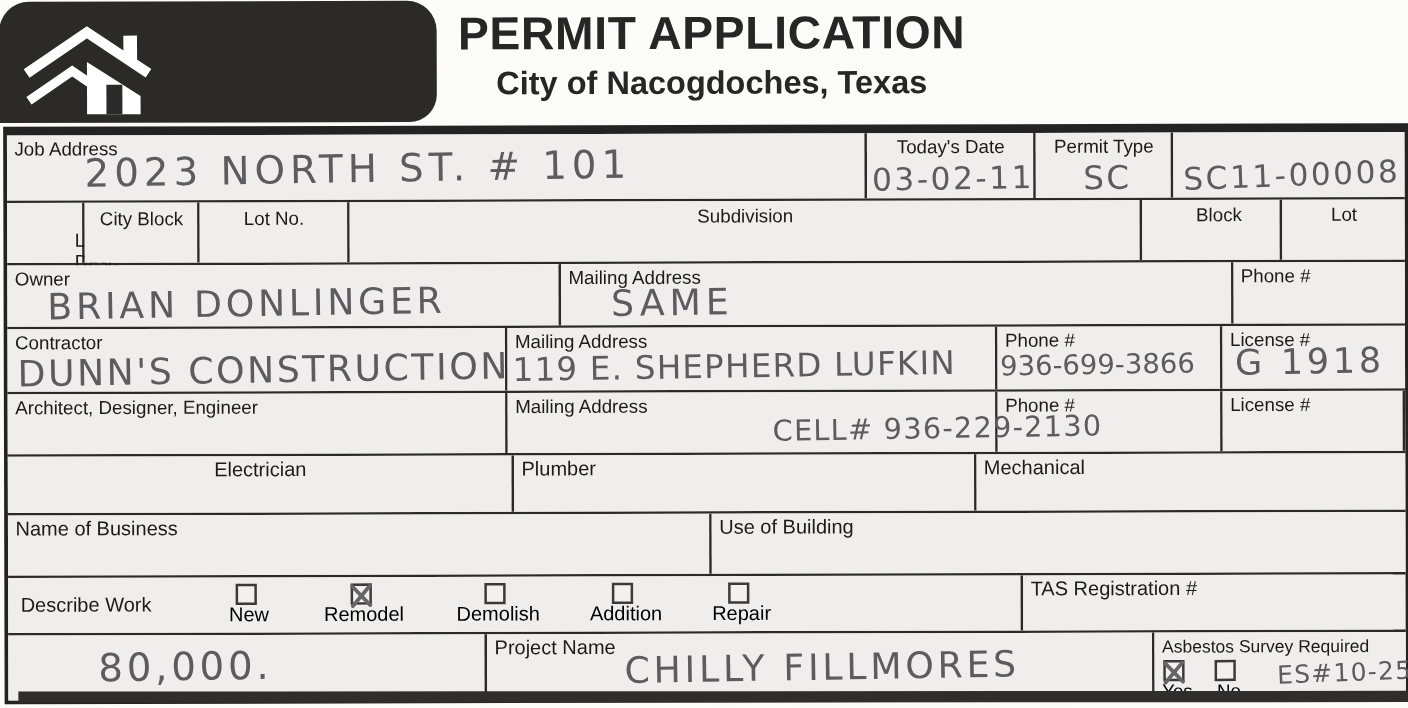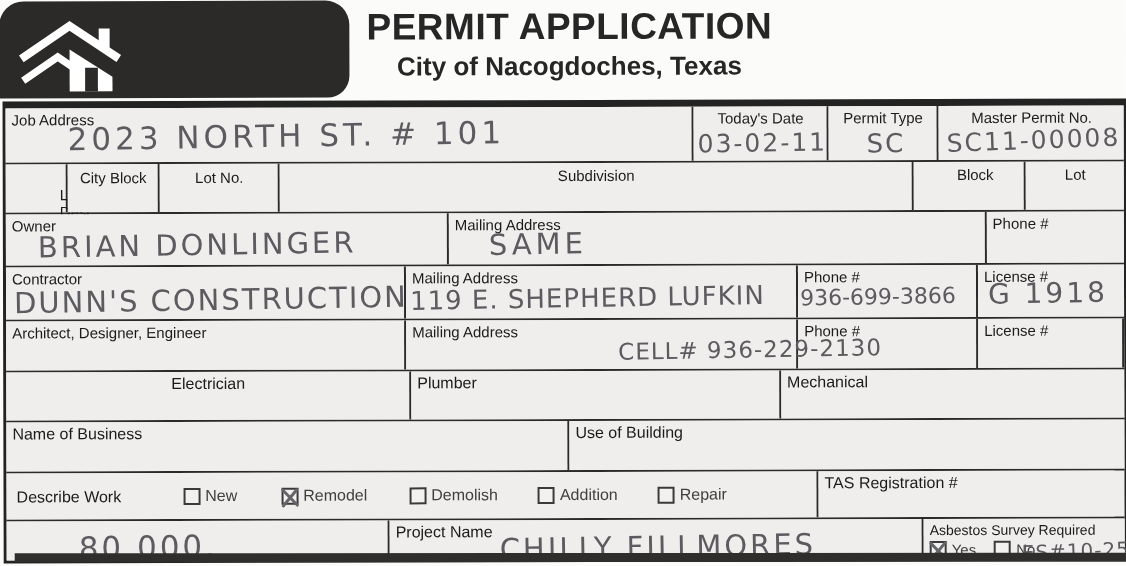--- a/index.html
+++ b/index.html
@@ -24,21 +24,21 @@
   .cell:last-child{border-right:none;}
   .lbl{font-size:15px;color:#1b1b1b;padding:3px 5px 0 6px;line-height:17px;}
   .ctr{text-align:center;}
   .lbl.big{font-size:16px;}
 
   
   .hw{position:absolute;font-family:"DejaVu Sans", cursive, sans-serif;color:#5b5b60;
     white-space:nowrap;letter-spacing:2px;transform:rotate(-0.8deg);}
 
   
-  .opt{display:inline-flex;align-items:center;font-size:16px;color:#404040;}
+  .opt{display:inline-flex;align-items:center;font-size:16px;color:#000000;flex-direction:column;}
   .cb{width:13px;height:13px;border:2px solid #3a3a3a;display:inline-block;margin-right:5px;
     position:relative;background:#f2f1ef;flex:0 0 auto;}
   .cb.checked::before,.cb.checked::after{content:"";position:absolute;width:2.5px;height:24px;
     background:#65656a;left:5px;top:-4px;border-radius:2px;}
   .cb.checked::before{transform:rotate(40deg);}
   .cb.checked::after{transform:rotate(-44deg);}
 
   .bottom-bar{position:absolute;left:14px;right:0;top:553px;height:9px;background:#2f2e2c;
     transform:rotate(0.12deg);}
 </style>
@@ -70,21 +70,20 @@
       </div>
       <div class="cell" style="width:135px;">
         <div class="lbl ctr">Today's Date</div>
         <div class="hw" style="left:4px;top:22px;font-size:25px;">03-02-11</div>
       </div>
       <div class="cell" style="width:110px;">
         <div class="lbl ctr">Permit Type</div>
         <div class="hw" style="left:38px;top:22px;font-size:26px;">SC</div>
       </div>
       <div class="cell" style="width:185px;">
-        <div class="lbl ctr">Master Permit No.</div>
         <div class="hw" style="left:8px;top:20px;font-size:25px;transform:rotate(-2deg);">SC11-00008</div>
       </div>
     </div>
 
     <div class="row" style="height:48px;">
       <div class="cell" style="width:62px;">
         <div class="lbl" style="padding-top:22px;margin-left:48px;">Legal Desc</div>
       </div>
       <div class="cell" style="width:92px;">
         <div class="lbl ctr" style="padding-top:5px;">City Block</div>

